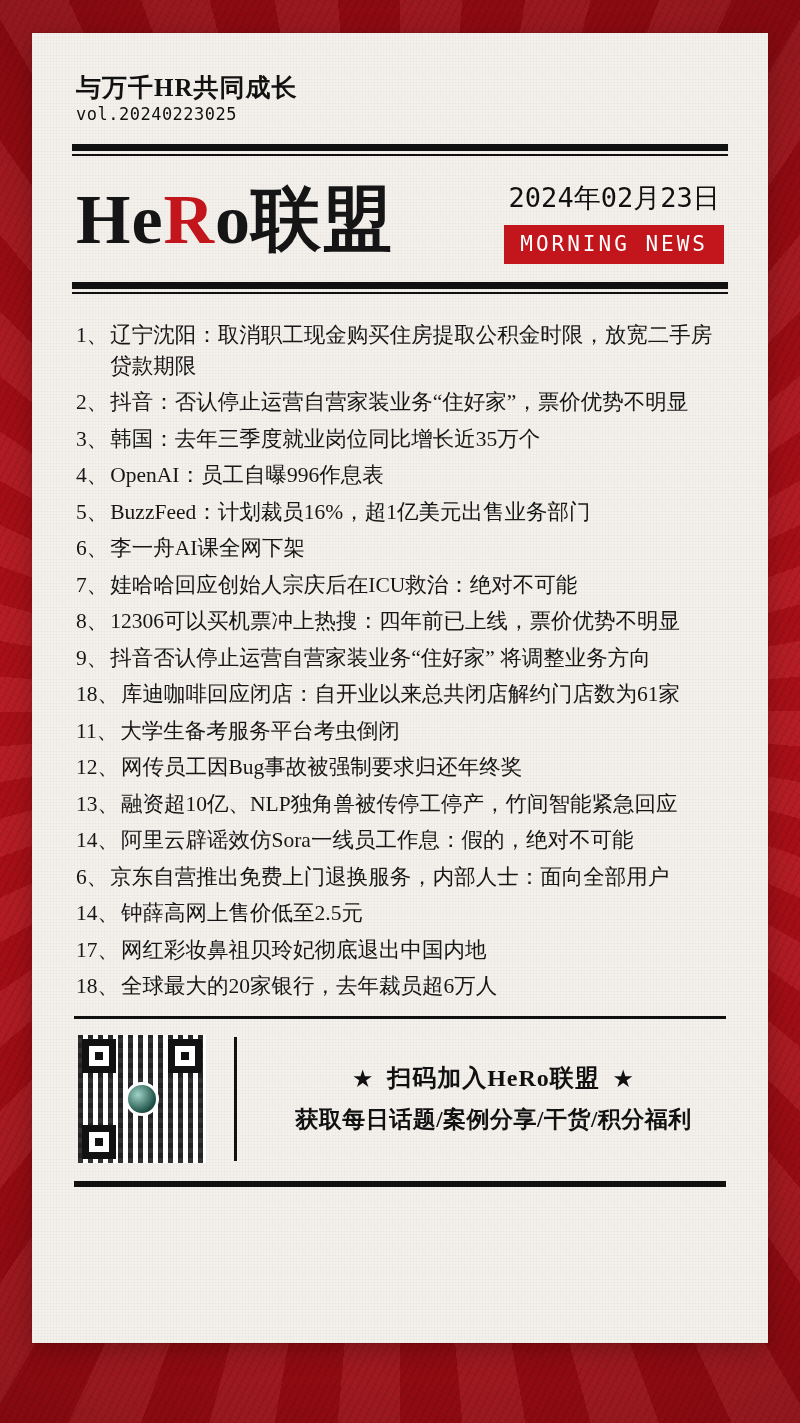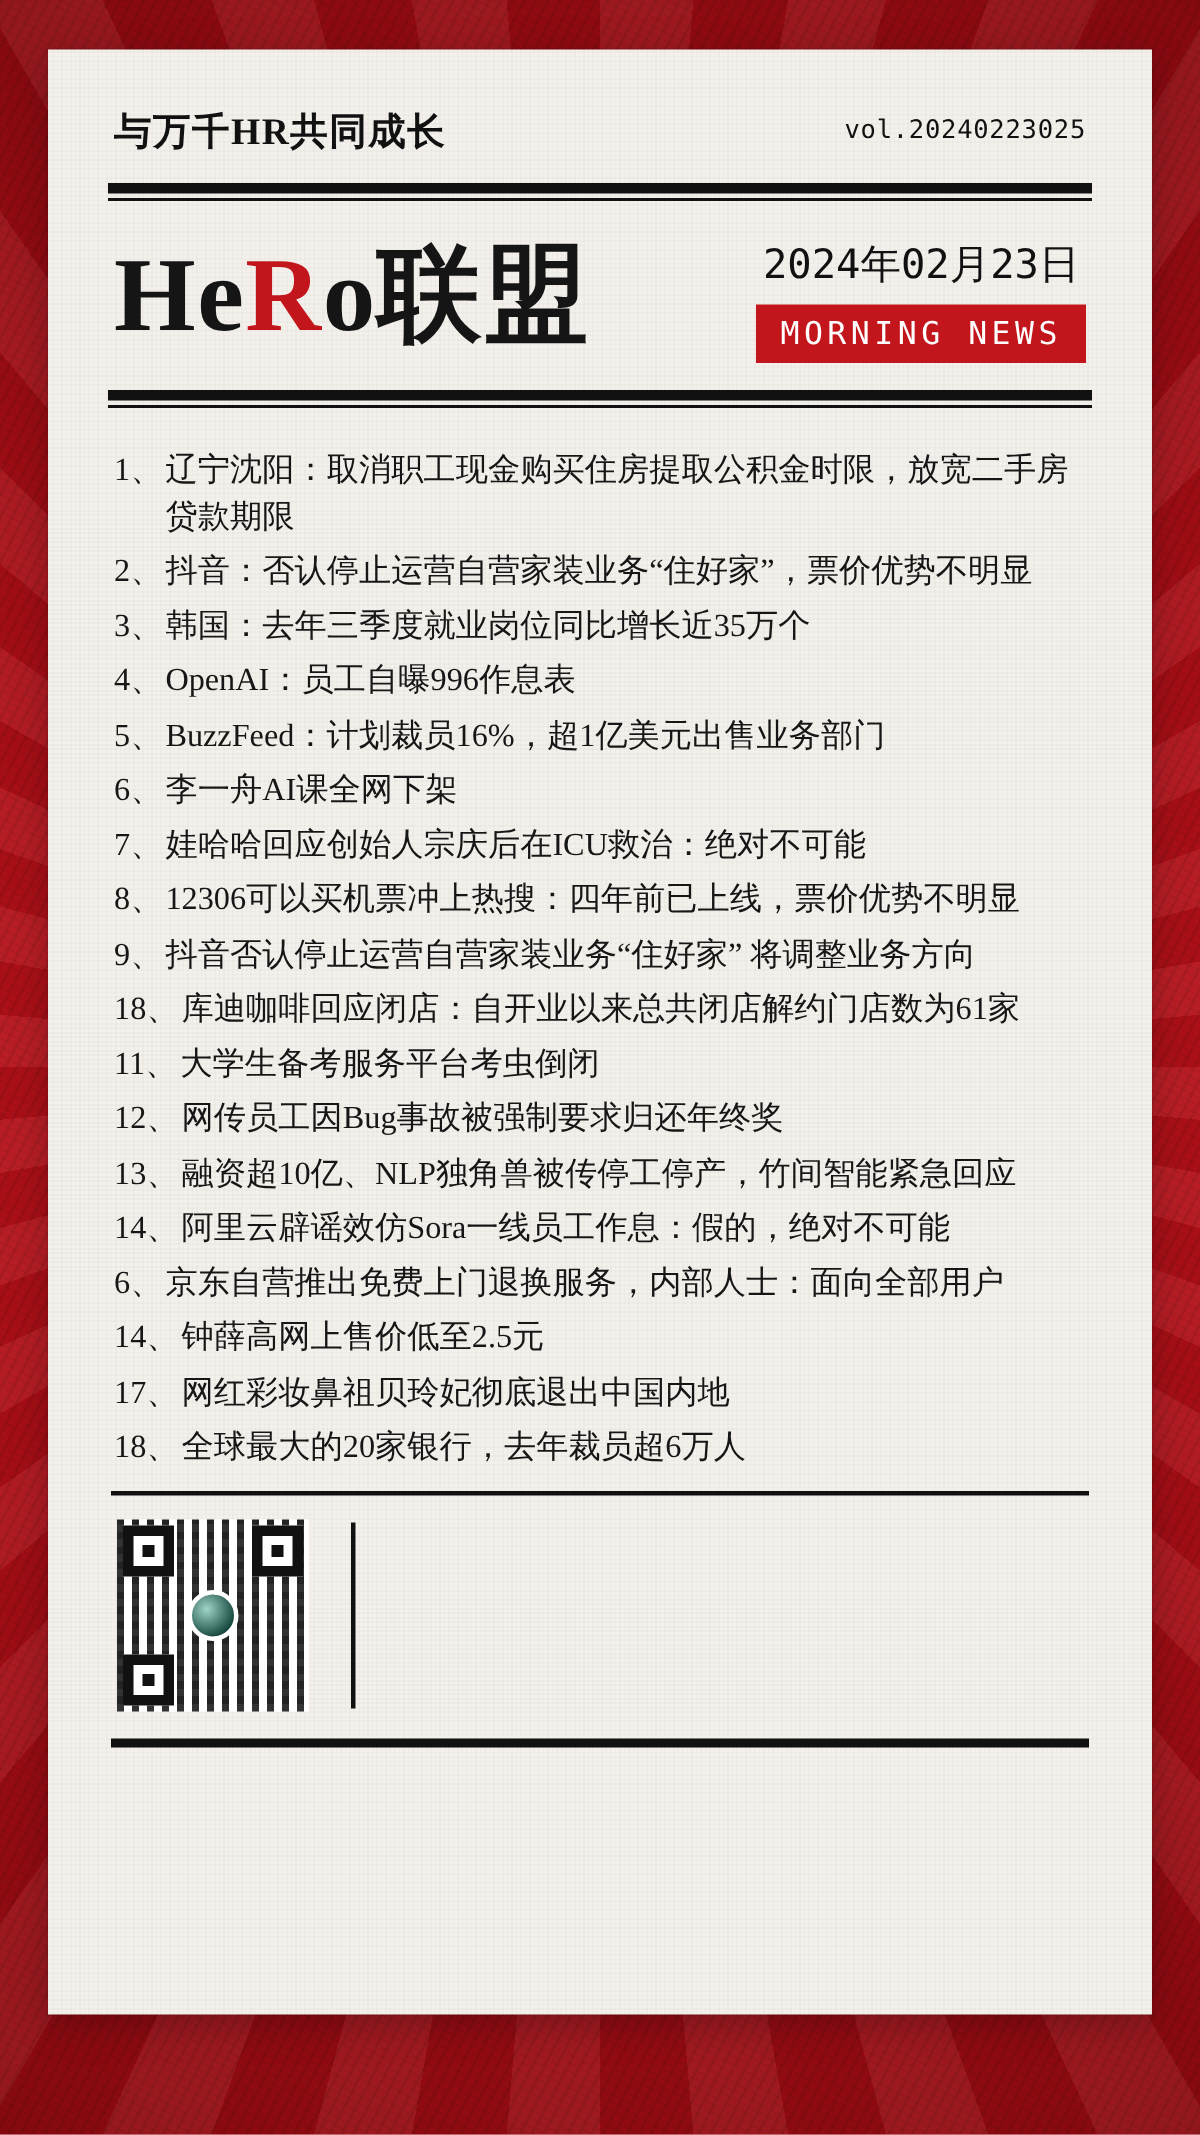--- a/index.html
+++ b/index.html
@@ -54,23 +54,24 @@
       repeating-linear-gradient(0deg, rgba(0,0,0,0.018) 0 1px, rgba(255,255,255,0) 1px 3px),
       repeating-linear-gradient(90deg, rgba(0,0,0,0.018) 0 1px, rgba(255,255,255,0) 1px 3px);
     box-shadow: 0 0 0 1px rgba(0,0,0,.06), 0 6px 24px rgba(0,0,0,.25);
     padding: 0 0;
     box-sizing: border-box;
   }
 
   
   .topbar {
     display: flex;
-    align-items: center;
+    align-items: flex-start;
     justify-content: space-between;
     padding: 38px 44px 0 44px;
+    flex-direction: column;
   }
   .slogan {
     font-family: "Liberation Serif", "DejaVu Serif", serif;
     font-weight: bold;
     font-size: 25px;
     letter-spacing: 1px;
     color: #111;
   }
   .volume {
     font-family: "DejaVu Sans Mono", "Liberation Mono", monospace;
@@ -378,17 +379,23 @@
 
     <div class="footer">
       <div class="qr">
         <div class="cells"></div>
         <div class="eye tl"></div>
         <div class="eye tr"></div>
         <div class="eye bl"></div>
         <div class="center-logo"></div>
       </div>
       <div class="footer-divider"></div>
+      <div class="cta">
+        <div class="cta-line1">
+          <span class="star">★</span><span>扫码加入HeRo联盟</span><span class="star">★</span>
+        </div>
+        <div class="cta-line2">获取每日话题/案例分享/干货/积分福利</div>
+      </div>
     </div>
 
     <div class="bottom-rule"></div>
   </div>
 </div>
 
 </body></html>

